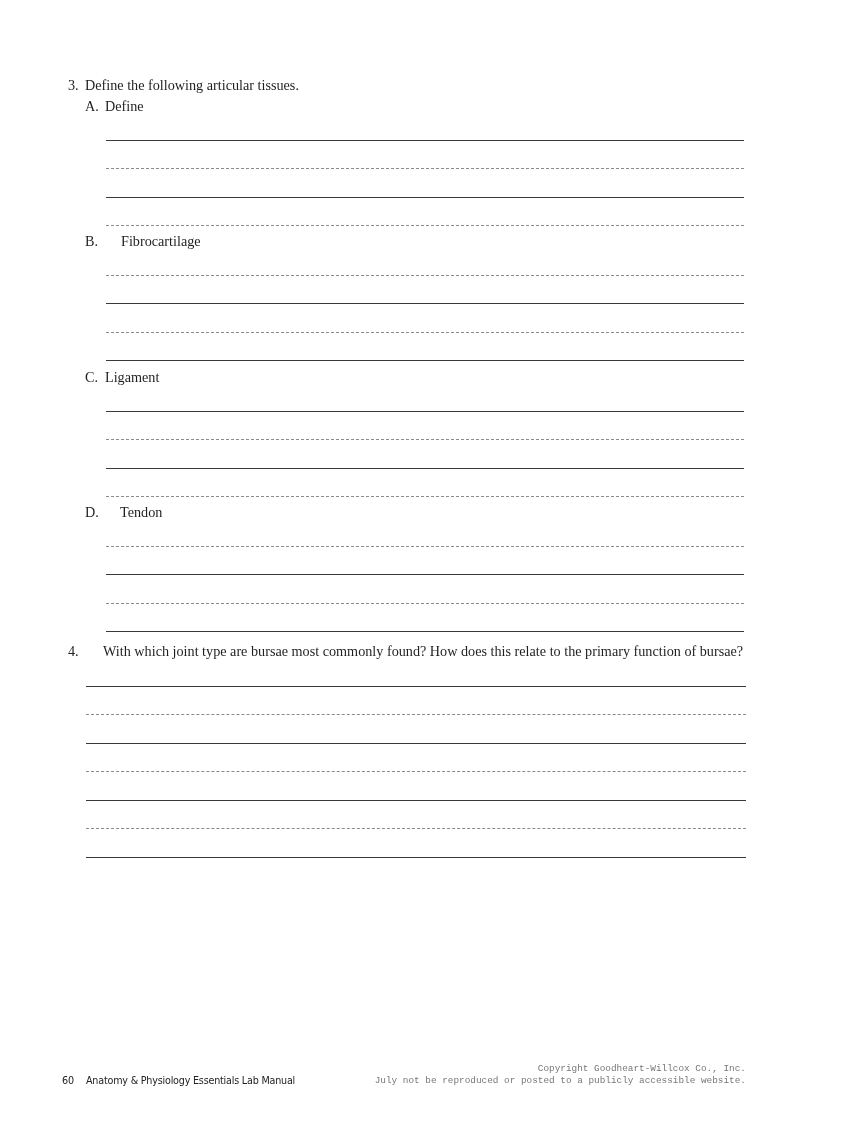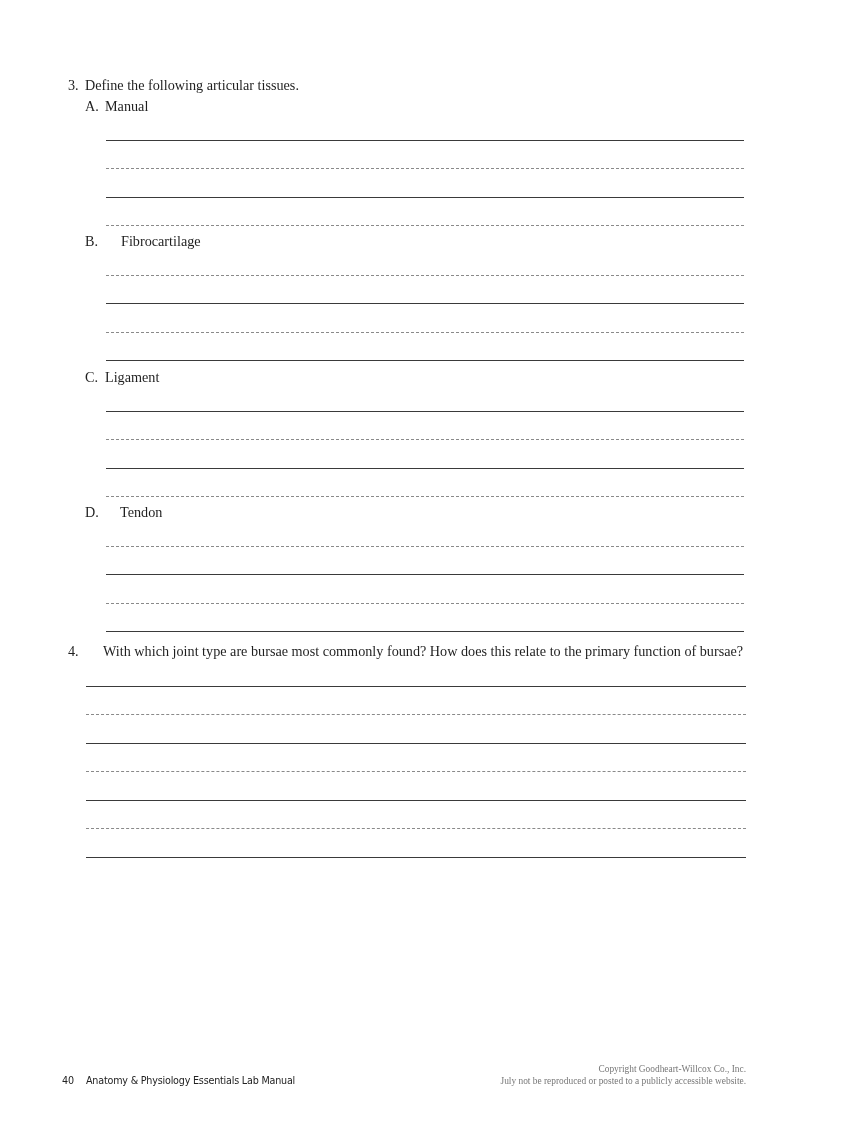--- a/index.html
+++ b/index.html
@@ -2,32 +2,32 @@
 <html><head>
   <meta charset="utf-8">
   <style>
     html, body { margin: 0; padding: 0; background: #ffffff; }
     body { width: 849px; height: 1125px; position: relative; overflow: hidden; }
     .serif { font-family: "Liberation Serif", "DejaVu Serif", serif; color: #1f1f1f; font-size: 14.2px; }
     .abs { position: absolute; white-space: nowrap; }
     .line { position: absolute; height: 0; border-top: 1px solid #3a3a3a; }
     .line.soft { border-top: 1px dashed #8a8a8a; }
     .footer-left { font-family: "DejaVu Sans", "Liberation Sans", sans-serif; font-size: 9.6px; color: #222; letter-spacing: -0.2px; }
-    .footer-right { font-family: Liberation Serif, serif; font-size: 9.4px; color: #777; text-align: right; line-height: 12px; }
+    .footer-right { font-family: Liberation Mono, monospace; font-size: 9.4px; color: #777; text-align: right; line-height: 12px; }
   </style>
 </head>
 <body>
 
 <div>
   <span class="abs serif" style="left:68px; top:77px;">3.</span>
   <span class="abs serif" style="left:85px; top:77px;">Define the following articular tissues.</span>
 
   <div>
     <span class="abs serif" style="left:85px; top:98px;">A.</span>
-    <span class="abs serif" style="left:105px; top:98px;">Manual</span>
+    <span class="abs serif" style="left:105px; top:98px;">Define</span>
     <div class="line" style="left:106px; width:638px; top:140px;"></div>
     <div class="line soft" style="left:106px; width:638px; top:168px;"></div>
     <div class="line" style="left:106px; width:638px; top:197px;"></div>
     <div class="line soft" style="left:106px; width:638px; top:225px;"></div>
   </div>
 
   <div>
     <span class="abs serif" style="left:85px; top:233px;">B.</span>
     <span class="abs serif" style="left:121px; top:233px;text-align:center;">Fibrocartilage</span>
     <div class="line soft" style="left:106px; width:638px; top:275px;"></div>
@@ -61,19 +61,19 @@
   <div class="line" style="left:86px; width:660px; top:686px;"></div>
   <div class="line soft" style="left:86px; width:660px; top:714px;"></div>
   <div class="line" style="left:86px; width:660px; top:743px;"></div>
   <div class="line soft" style="left:86px; width:660px; top:771px;"></div>
   <div class="line" style="left:86px; width:660px; top:800px;"></div>
   <div class="line soft" style="left:86px; width:660px; top:828px;"></div>
   <div class="line" style="left:86px; width:660px; top:857px;"></div>
 </div>
 
 <div>
-  <span class="abs footer-left" style="left:62px; top:1075px;">40</span>
+  <span class="abs footer-left" style="left:62px; top:1075px;">60</span>
   <span class="abs footer-left" style="left:86px; top:1075px;">Anatomy &amp; Physiology Essentials Lab Manual</span>
   <div class="abs footer-right" style="right:103px; top:1063px;">
     <div>Copyright Goodheart-Willcox Co., Inc.</div>
     <div>July not be reproduced or posted to a publicly accessible website.</div>
   </div>
 </div>
 
 </body></html>

